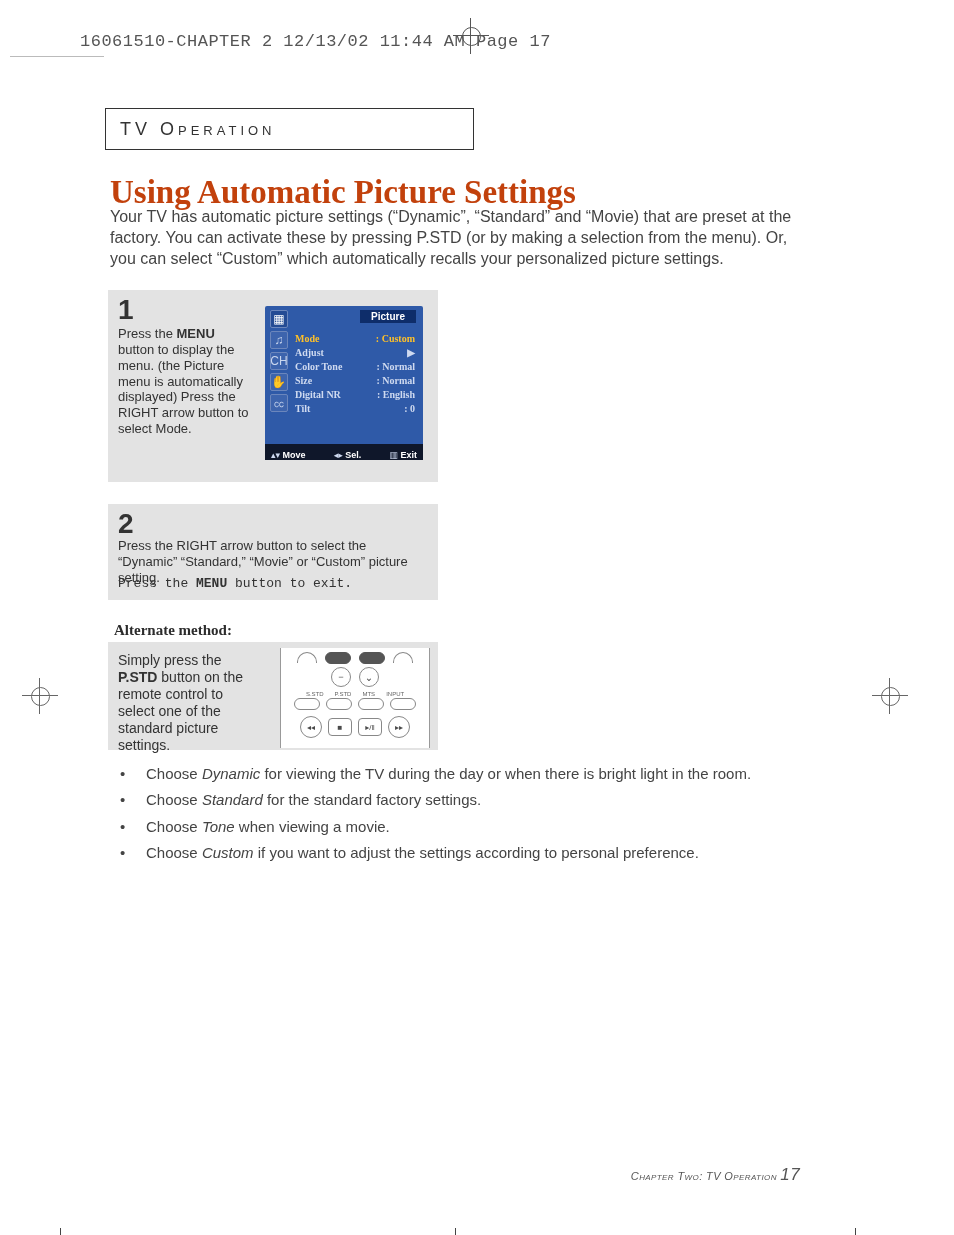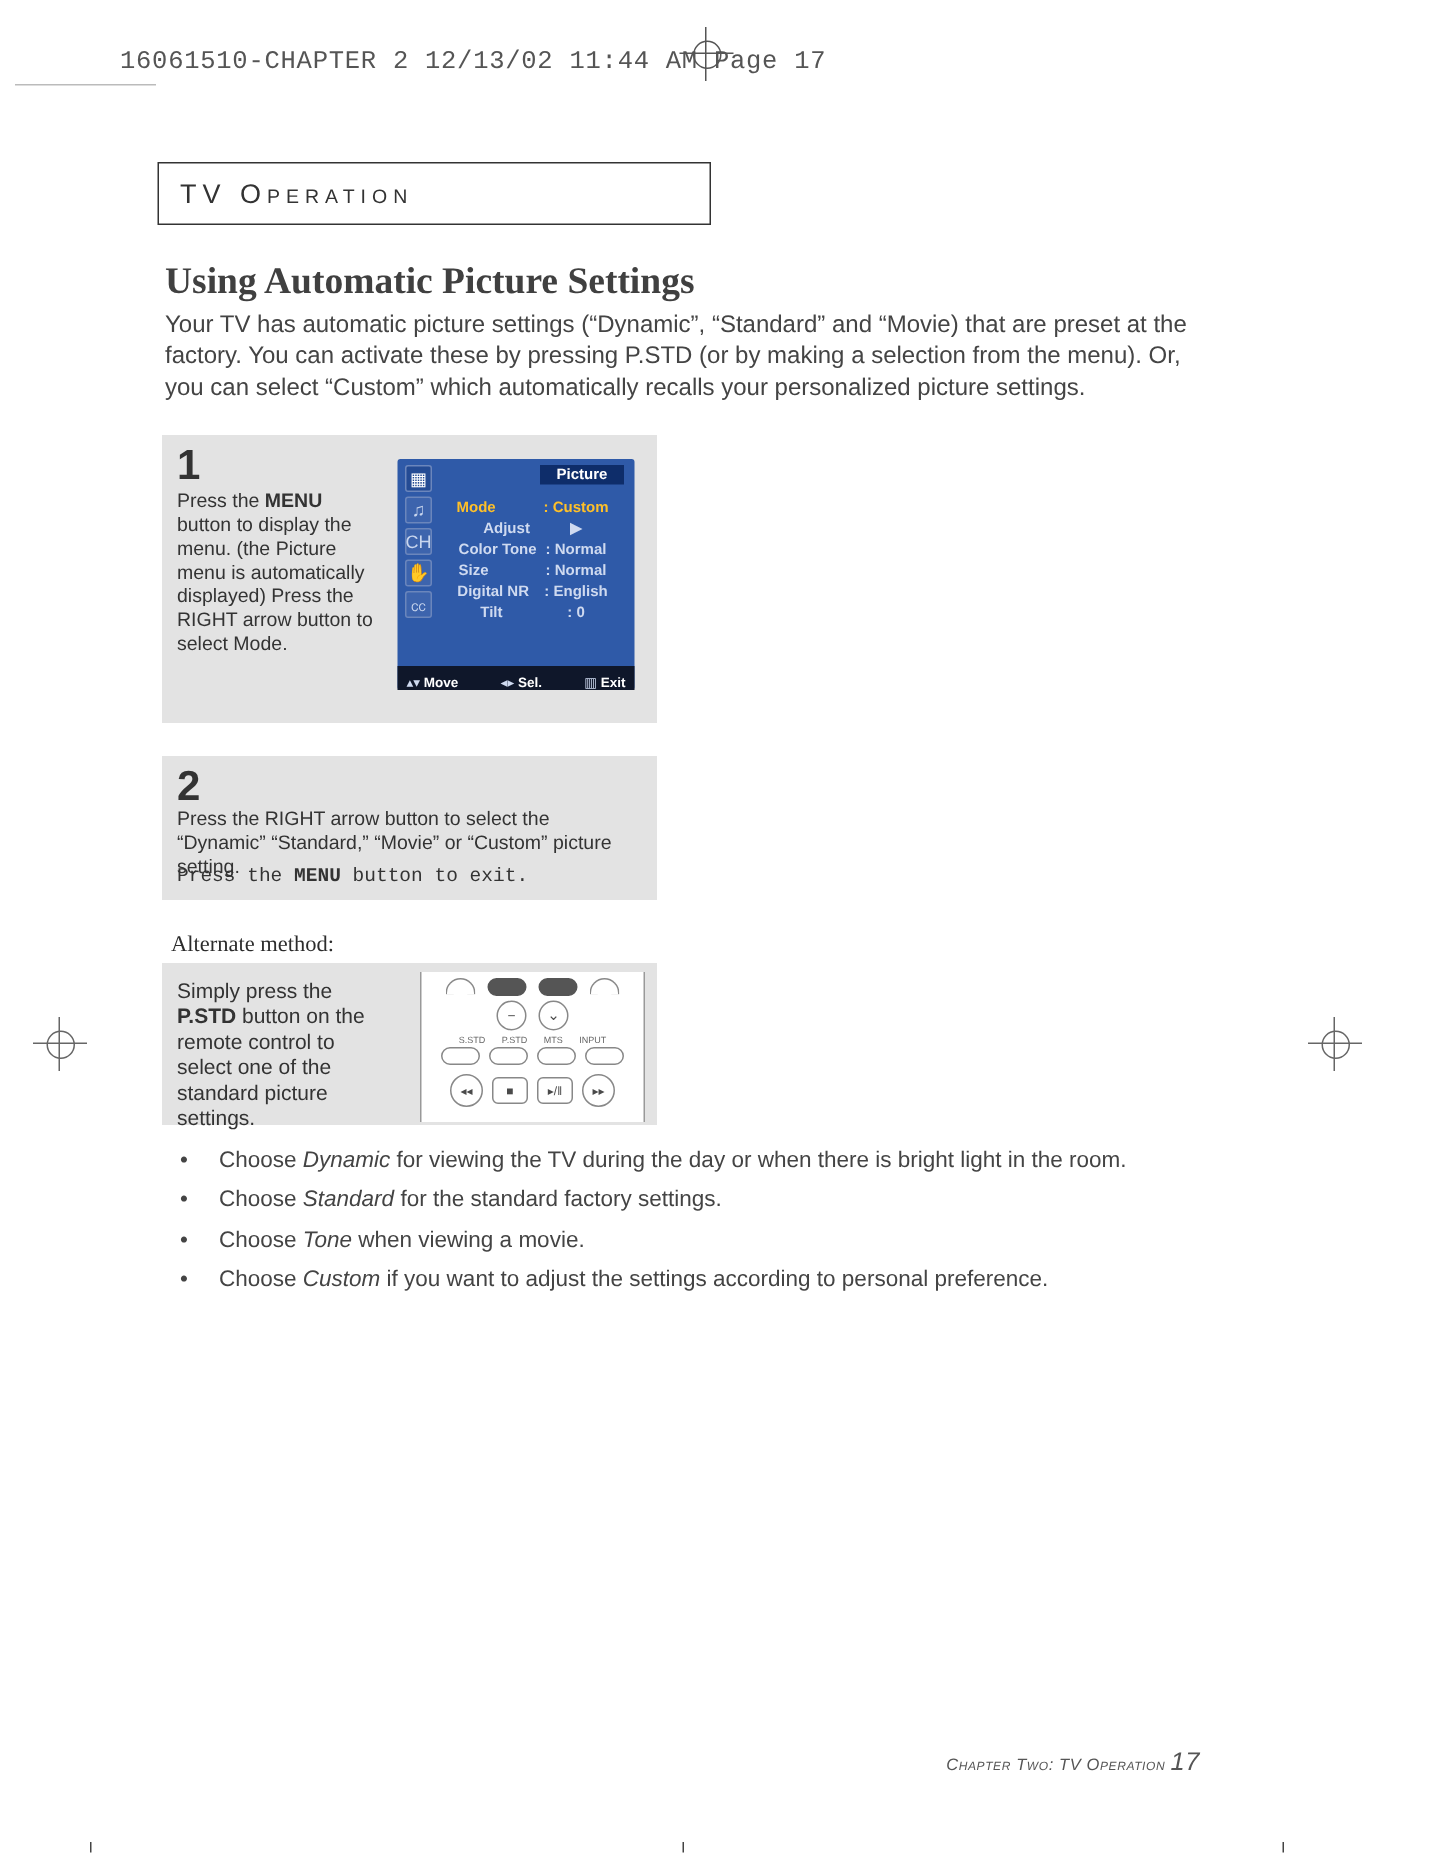--- a/index.html
+++ b/index.html
@@ -10,40 +10,40 @@
   .reg-top::after{content:"";position:absolute;left:-6px;top:11px;width:36px;height:1px;background:#555;}
   .reg-top .circ{position:absolute;left:3px;top:3px;width:17px;height:17px;border:1px solid #555;border-radius:50%;}
   .trim-line-top{position:absolute;top:56px;left:10px;width:94px;height:1px;background:#bbb;}
   .reg-l{position:absolute;top:682px;left:26px;width:28px;height:28px;}
   .reg-r{position:absolute;top:682px;left:876px;width:28px;height:28px;}
   .reg-l::before,.reg-r::before{content:"";position:absolute;left:13px;top:-4px;width:1px;height:36px;background:#666;}
   .reg-l::after,.reg-r::after{content:"";position:absolute;left:-4px;top:13px;width:36px;height:1px;background:#666;}
   .reg-l .circ,.reg-r .circ{position:absolute;left:5px;top:5px;width:17px;height:17px;border:1px solid #666;border-radius:50%;}
   .section-box{position:absolute;top:108px;left:105px;width:353px;height:40px;border:1.2px solid #333;display:flex;align-items:center;justify-content:flex-start;padding-left:14px;}
   .section-box span{font-variant:small-caps;letter-spacing:4px;font-size:18px;color:#333;}
-  .main-title{position:absolute;top:174px;left:110px;font-family:"Georgia","Times New Roman",serif;font-weight:bold;font-size:25px;color:#404040;}
+  .main-title{position:absolute;top:174px;left:110px;font-family:"Georgia","Times New Roman",serif;font-weight:bold;font-size:33px;color:#c2410c;}
   .intro{position:absolute;top:206px;left:110px;width:690px;font-size:16px;line-height:1.32;color:#444;}
   .gray-box-1{position:absolute;top:290px;left:108px;width:330px;height:192px;background:#e3e3e3;}
   .gray-box-2{position:absolute;top:504px;left:108px;width:330px;height:96px;background:#e3e3e3;}
   .gray-box-3{position:absolute;top:642px;left:108px;width:330px;height:108px;background:#e3e3e3;}
   .step-num{font-family:"Arial Black",Arial,sans-serif;font-weight:900;font-size:28px;color:#333;position:absolute;}
   .step1-num{top:294px;left:118px;}
   .step1-text{position:absolute;top:326px;left:118px;width:134px;font-family:Liberation Sans, sans-serif;font-stretch:condensed;font-size:13px;line-height:1.22;color:#333;}
   .step2-num{top:508px;left:118px;}
   .step2-text{position:absolute;top:538px;left:118px;width:310px;font-family:"Arial Narrow",Arial,sans-serif;font-stretch:condensed;font-size:13px;line-height:1.22;color:#333;}
   .step2-text2{position:absolute;top:576px;left:118px;width:310px;font-family:Liberation Mono, monospace;font-stretch:condensed;font-size:13px;color:#333;}
-  .alt-heading{position:absolute;top:622px;left:114px;font-family:"Georgia","Times New Roman",serif;font-weight:normal;font-size:15px;color:#2c2c2c;}
+  .alt-heading{position:absolute;top:622px;left:114px;font-family:"Georgia","Times New Roman",serif;font-weight:bold;font-size:15px;color:#2c2c2c;}
   .alt-text{position:absolute;top:652px;left:118px;width:130px;font-family:"Arial Narrow",Arial,sans-serif;font-stretch:condensed;font-size:14px;line-height:1.22;color:#333;}
   .osd{position:absolute;top:306px;left:265px;width:158px;height:154px;background:#2f5aa8;border-radius:2px;color:#bfcde8;font-family:"Arial Narrow",Arial;font-stretch:condensed;font-size:10px;}
   .osd .title-bar{position:absolute;top:4px;right:7px;width:56px;height:13px;background:#0e2d6a;color:#fff;font-weight:bold;text-align:center;line-height:13px;font-size:10px;}
   .osd .sidebar{position:absolute;top:4px;left:5px;width:18px;}
   .osd .sidebar .ic{width:18px;height:18px;margin-bottom:3px;display:flex;align-items:center;justify-content:center;font-size:12px;color:#c9d6ee;border:1px solid #6b86bc;border-radius:2px;box-sizing:border-box;background:#3d64ad;}
   .osd .sidebar .ic.sel{background:#244b94;color:#fff;}
   .osd .menu{position:absolute;top:26px;left:30px;width:120px;}
-  .osd .menu .row{display:flex;justify-content:center;height:14px;line-height:14px;font-weight:bold;color:#cfdaf0;}
+  .osd .menu .row{display:flex;justify-content:space-between;height:14px;line-height:14px;font-weight:bold;color:#cfdaf0;font-family:Liberation Serif, serif;}
   .osd .menu .row .lbl{width:58px;}
   .osd .menu .row .val{color:#cfdaf0;}
   .osd .menu .row.hl .lbl,.osd .menu .row.hl .val{color:#ffc028;}
   .osd .bottom{position:absolute;bottom:0;left:0;right:0;height:16px;background:#0f172a;display:flex;align-items:flex-end;color:#cfdaf0;font-size:9px;padding:0 6px;justify-content:space-between;}
   .osd .bottom span b{color:#fff;}
   .remote{position:absolute;top:648px;left:280px;width:148px;height:100px;border-left:1px solid #999;border-right:1px solid #999;background:#fff;}
   .remote .btn-row{display:flex;justify-content:center;gap:8px;margin-top:4px;}
   .remote .pill{width:24px;height:10px;border:1px solid #888;border-radius:6px;}
   .remote .pill.dk{background:#555;border-color:#555;}
   .remote .circ{width:18px;height:18px;border:1px solid #888;border-radius:50%;display:flex;align-items:center;justify-content:center;font-size:10px;}

